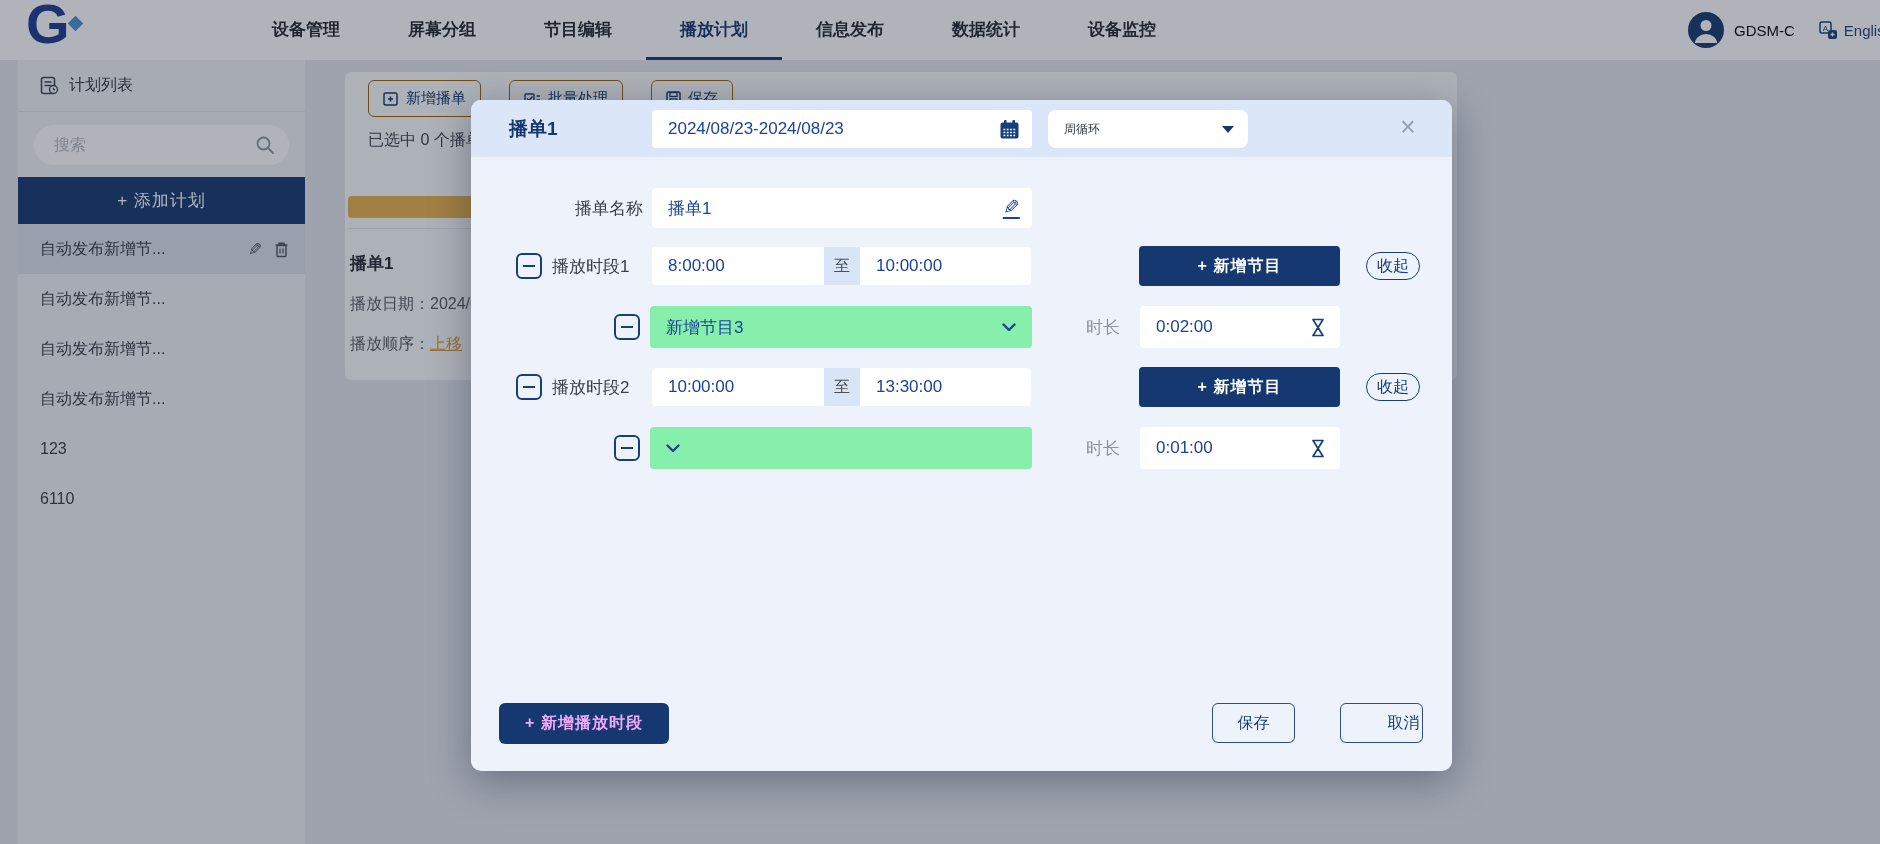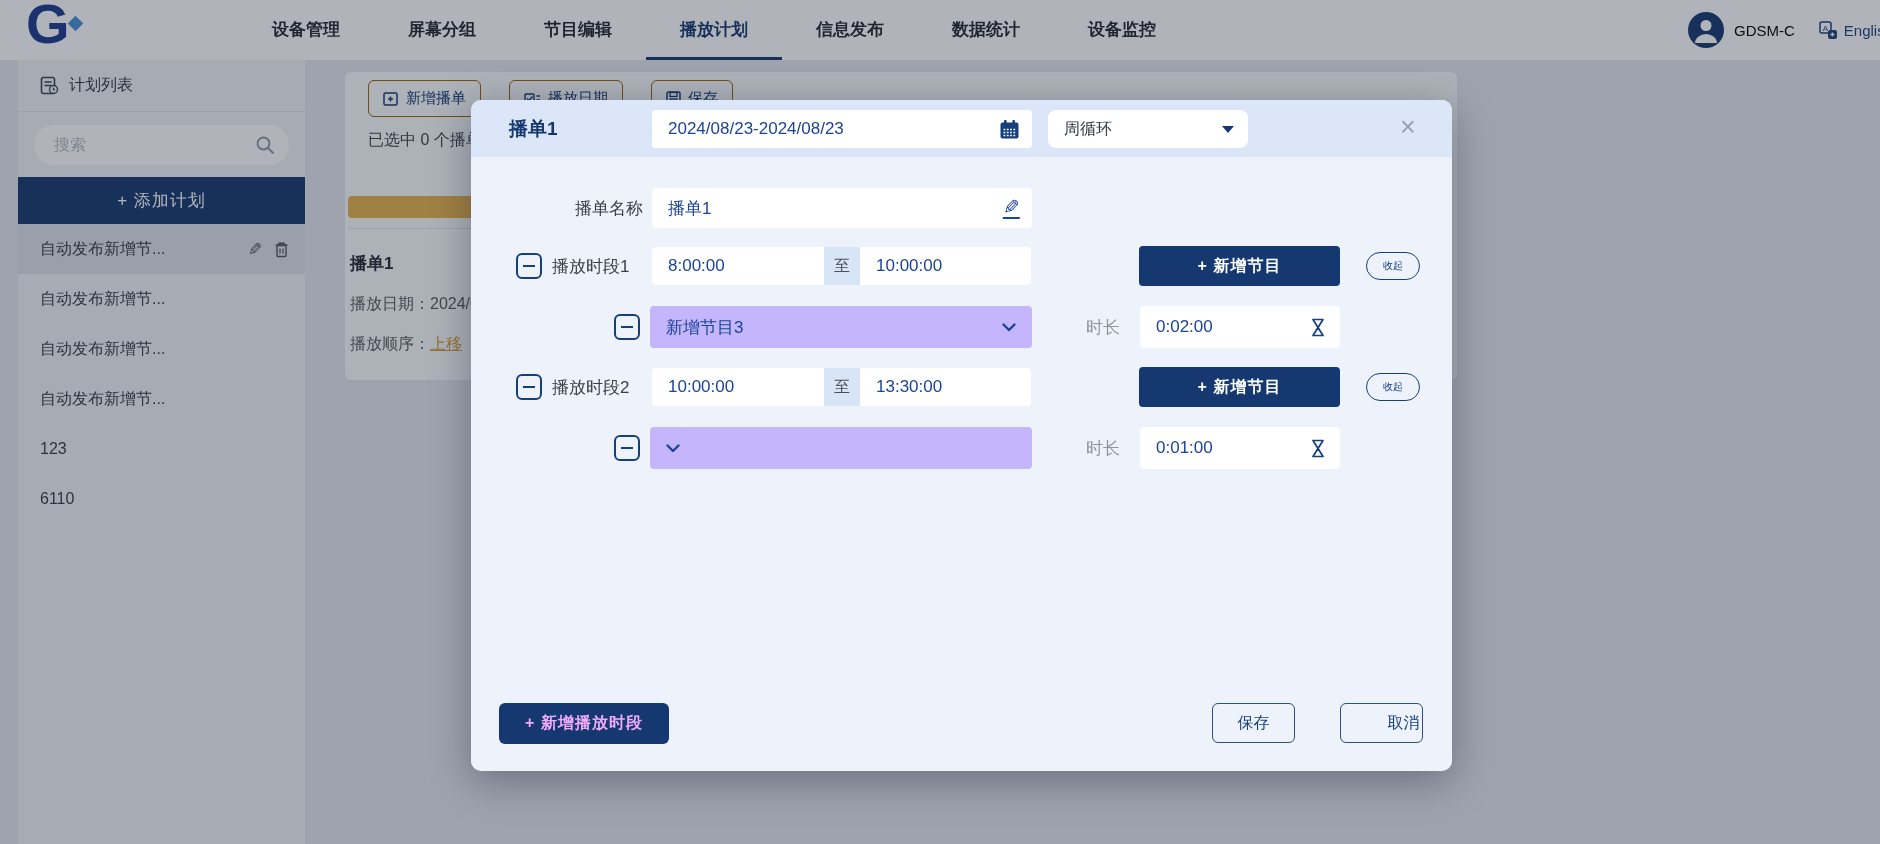--- a/index.html
+++ b/index.html
@@ -51,21 +51,21 @@
   .order-link { color:#d9972f; text-decoration:underline; cursor:pointer; }
 
   
   .overlay { position:absolute; inset:0; background:rgba(28,36,54,0.35); z-index:50; }
   .modal { position:absolute; left:471px; top:100px; width:981px; height:671px; background:#edf2fb; border-radius:10px; box-shadow:0 10px 40px rgba(10,20,40,.35); z-index:60; }
   .modal-header { position:absolute; left:0; top:0; width:981px; height:57px; background:#dbe7f9; border-radius:10px 10px 0 0; }
   .modal-title { position:absolute; left:38px; top:16px; font-size:19px; font-weight:700; color:#16386e; }
   .date-input { position:absolute; left:181px; top:10px; width:380px; height:38px; background:#fff; border-radius:4px; display:flex; align-items:center; padding:0 12px 0 16px; cursor:text; }
   .date-input .val { flex:1; font-size:17px; color:#1b4398; }
   .hdr-select { position:absolute; left:577px; top:10px; width:200px; height:38px; background:#fff; border-radius:8px; display:flex; align-items:center; padding:0 14px 0 16px; cursor:pointer; }
-  .hdr-select .val { flex:1; font-size:16px; color:#2e3640; }
+  .hdr-select .val { flex:1; font-size:12px; color:#2e3640; }
   .caret-down { width:0; height:0; border-left:6px solid transparent; border-right:6px solid transparent; border-top:7px solid #14386f; }
   .modal-close { position:absolute; left:920px; top:10px; width:34px; height:34px; font-size:27px; color:#9ba2ad; display:flex; align-items:center; justify-content:center; cursor:pointer; font-weight:300; }
 
   .row { position:absolute; left:0; width:981px; }
   .row-name { top:88px; height:40px; }
   .name-label { position:absolute; left:0px; top:9px; width:172px; text-align:right; font-size:17px; color:#3a3f48; }
   .name-input { position:absolute; left:181px; top:0; width:380px; height:40px; background:#fff; border-radius:4px; display:flex; align-items:center; padding:0 12px 0 16px; cursor:text; }
   .name-input .val { flex:1; font-size:17px; color:#1b4398; }
   .pencil-icon { font-size:20px; color:#1b4398; transform:scaleX(-1); border-bottom:2px solid #1b4398; line-height:20px; cursor:pointer; }
 
@@ -73,24 +73,24 @@
   .minus-btn::before { content:""; width:12px; height:2.5px; background:#16407c; }
 
   .seg-row { height:40px; }
   .seg-label { position:absolute; left:81px; top:9px; font-size:17px; color:#3a3f48; }
   .time-group { position:absolute; left:181px; top:1px; height:38px; display:flex; }
   .time-input { width:172px; height:38px; background:#fff; display:flex; align-items:center; padding-left:16px; font-size:17px; color:#1b4398; cursor:text; }
   .time-input.first { border-radius:4px 0 0 4px; }
   .time-input.last { border-radius:0 4px 4px 0; width:171px; }
   .to-chip { width:36px; height:38px; background:#d8e5f7; color:#4a505a; font-size:16px; display:flex; align-items:center; justify-content:center; }
   .add-prog-btn { position:absolute; left:668px; top:0; width:201px; height:40px; background:#14386f; color:#fff; border:0; border-radius:4px; font-size:16px; font-weight:700; cursor:pointer; font-family:inherit; letter-spacing:1px; }
-  .collapse-pill { position:absolute; left:895px; top:6px; width:54px; height:28px; border:1.5px solid #16407c; border-radius:14px; color:#16407c; font-size:10px; display:flex; align-items:center; justify-content:center; cursor:pointer; background:transparent; }
+  .collapse-pill { position:absolute; left:895px; top:6px; width:54px; height:28px; border:1.5px solid #16407c; border-radius:14px; color:#16407c; font-size:16px; display:flex; align-items:center; justify-content:center; cursor:pointer; background:transparent; }
 
   .prog-row { height:42px; }
-  .prog-select { position:absolute; left:179px; top:0; width:382px; height:42px; background:#c4b5fd; border-radius:4px; display:flex; align-items:center; padding:0 16px; cursor:pointer; }
+  .prog-select { position:absolute; left:179px; top:0; width:382px; height:42px; background:#86efac; border-radius:4px; display:flex; align-items:center; padding:0 16px; cursor:pointer; }
   .prog-select .val { flex:1; font-size:17px; color:#1b4398; }
   .dur-label { position:absolute; left:615px; top:10px; font-size:17px; color:#8f949d; }
   .dur-input { position:absolute; left:669px; top:0; width:200px; height:42px; background:#fff; border-radius:4px; display:flex; align-items:center; padding:0 14px 0 16px; cursor:text; }
   .dur-input .val { flex:1; font-size:17px; color:#1b4398; }
 
   .modal-footer { position:absolute; left:0; top:603px; width:981px; height:41px; }
   .add-seg-btn { position:absolute; left:28px; top:0; width:170px; height:41px; background:#14386f; color:#f0abfc; border:0; border-radius:6px; font-size:16px; font-weight:700; cursor:pointer; font-family:inherit; letter-spacing:1px; }
   .ghost-btn { position:absolute; top:0; width:83px; height:40px; background:transparent; border:1.5px solid #2b4f86; border-radius:6px; color:#16407c; font-size:16px; cursor:pointer; font-family:inherit; }
   .ghost-save { left:741px; }
   .ghost-cancel { left:869px;padding-left:44px; }
@@ -192,21 +192,21 @@
           <path d="M7.5 5.5 v5 M5 8 h5" stroke="#14386f" stroke-width="1.5"></path>
         </svg>
         <span>新增播单</span>
       </button>
       <button class="tb-btn">
         <svg width="17" height="15" viewBox="0 0 17 15">
           <rect x="1" y="3" width="9" height="9" rx="1" fill="none" stroke="#14386f" stroke-width="1.4"></rect>
           <path d="M3 7.5 l2 2 3.5-4" stroke="#14386f" stroke-width="1.4" fill="none"></path>
           <path d="M12.5 5 h3.5 M12.5 9 h3.5" stroke="#14386f" stroke-width="1.4"></path>
         </svg>
-        <span>播放日期</span>
+        <span>批量处理</span>
       </button>
       <button class="tb-btn">
         <svg width="15" height="15" viewBox="0 0 15 15">
           <rect x="1" y="1" width="13" height="13" rx="1.5" fill="none" stroke="#14386f" stroke-width="1.5"></rect>
           <rect x="4" y="1.5" width="7" height="4" fill="none" stroke="#14386f" stroke-width="1.3"></rect>
           <rect x="4" y="8" width="7" height="5.5" fill="none" stroke="#14386f" stroke-width="1.3"></rect>
         </svg>
         <span>保存</span>
       </button>
     </div>

